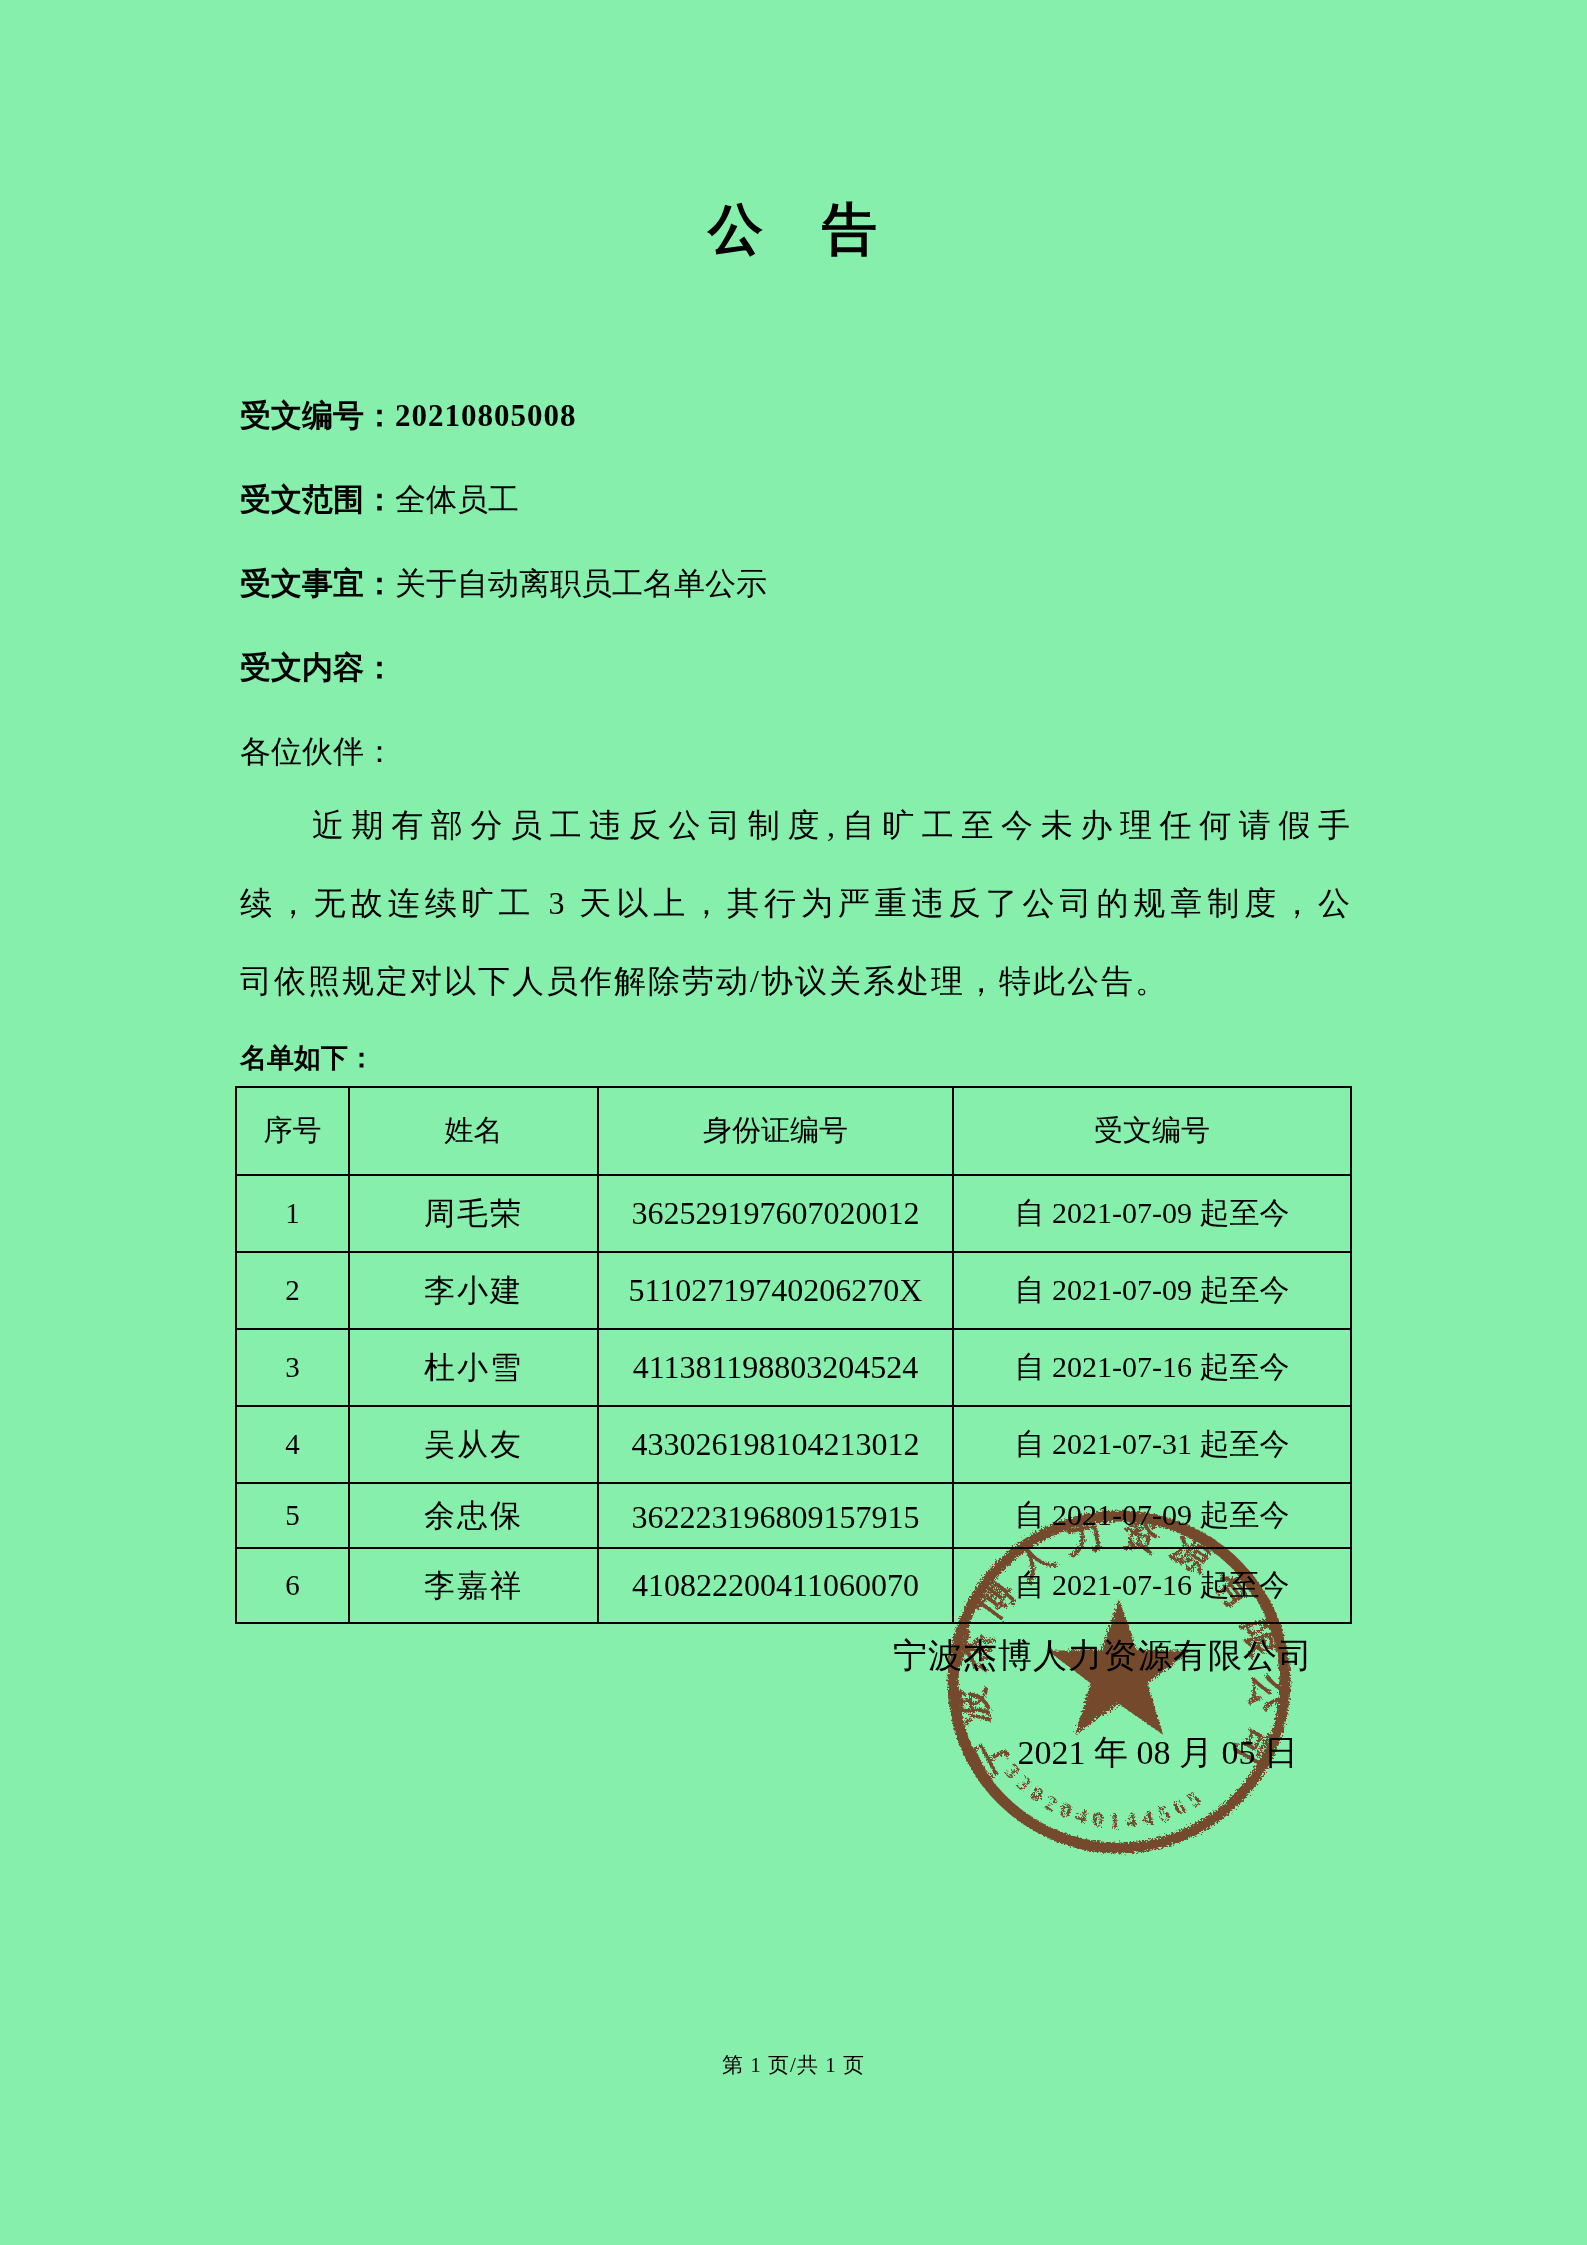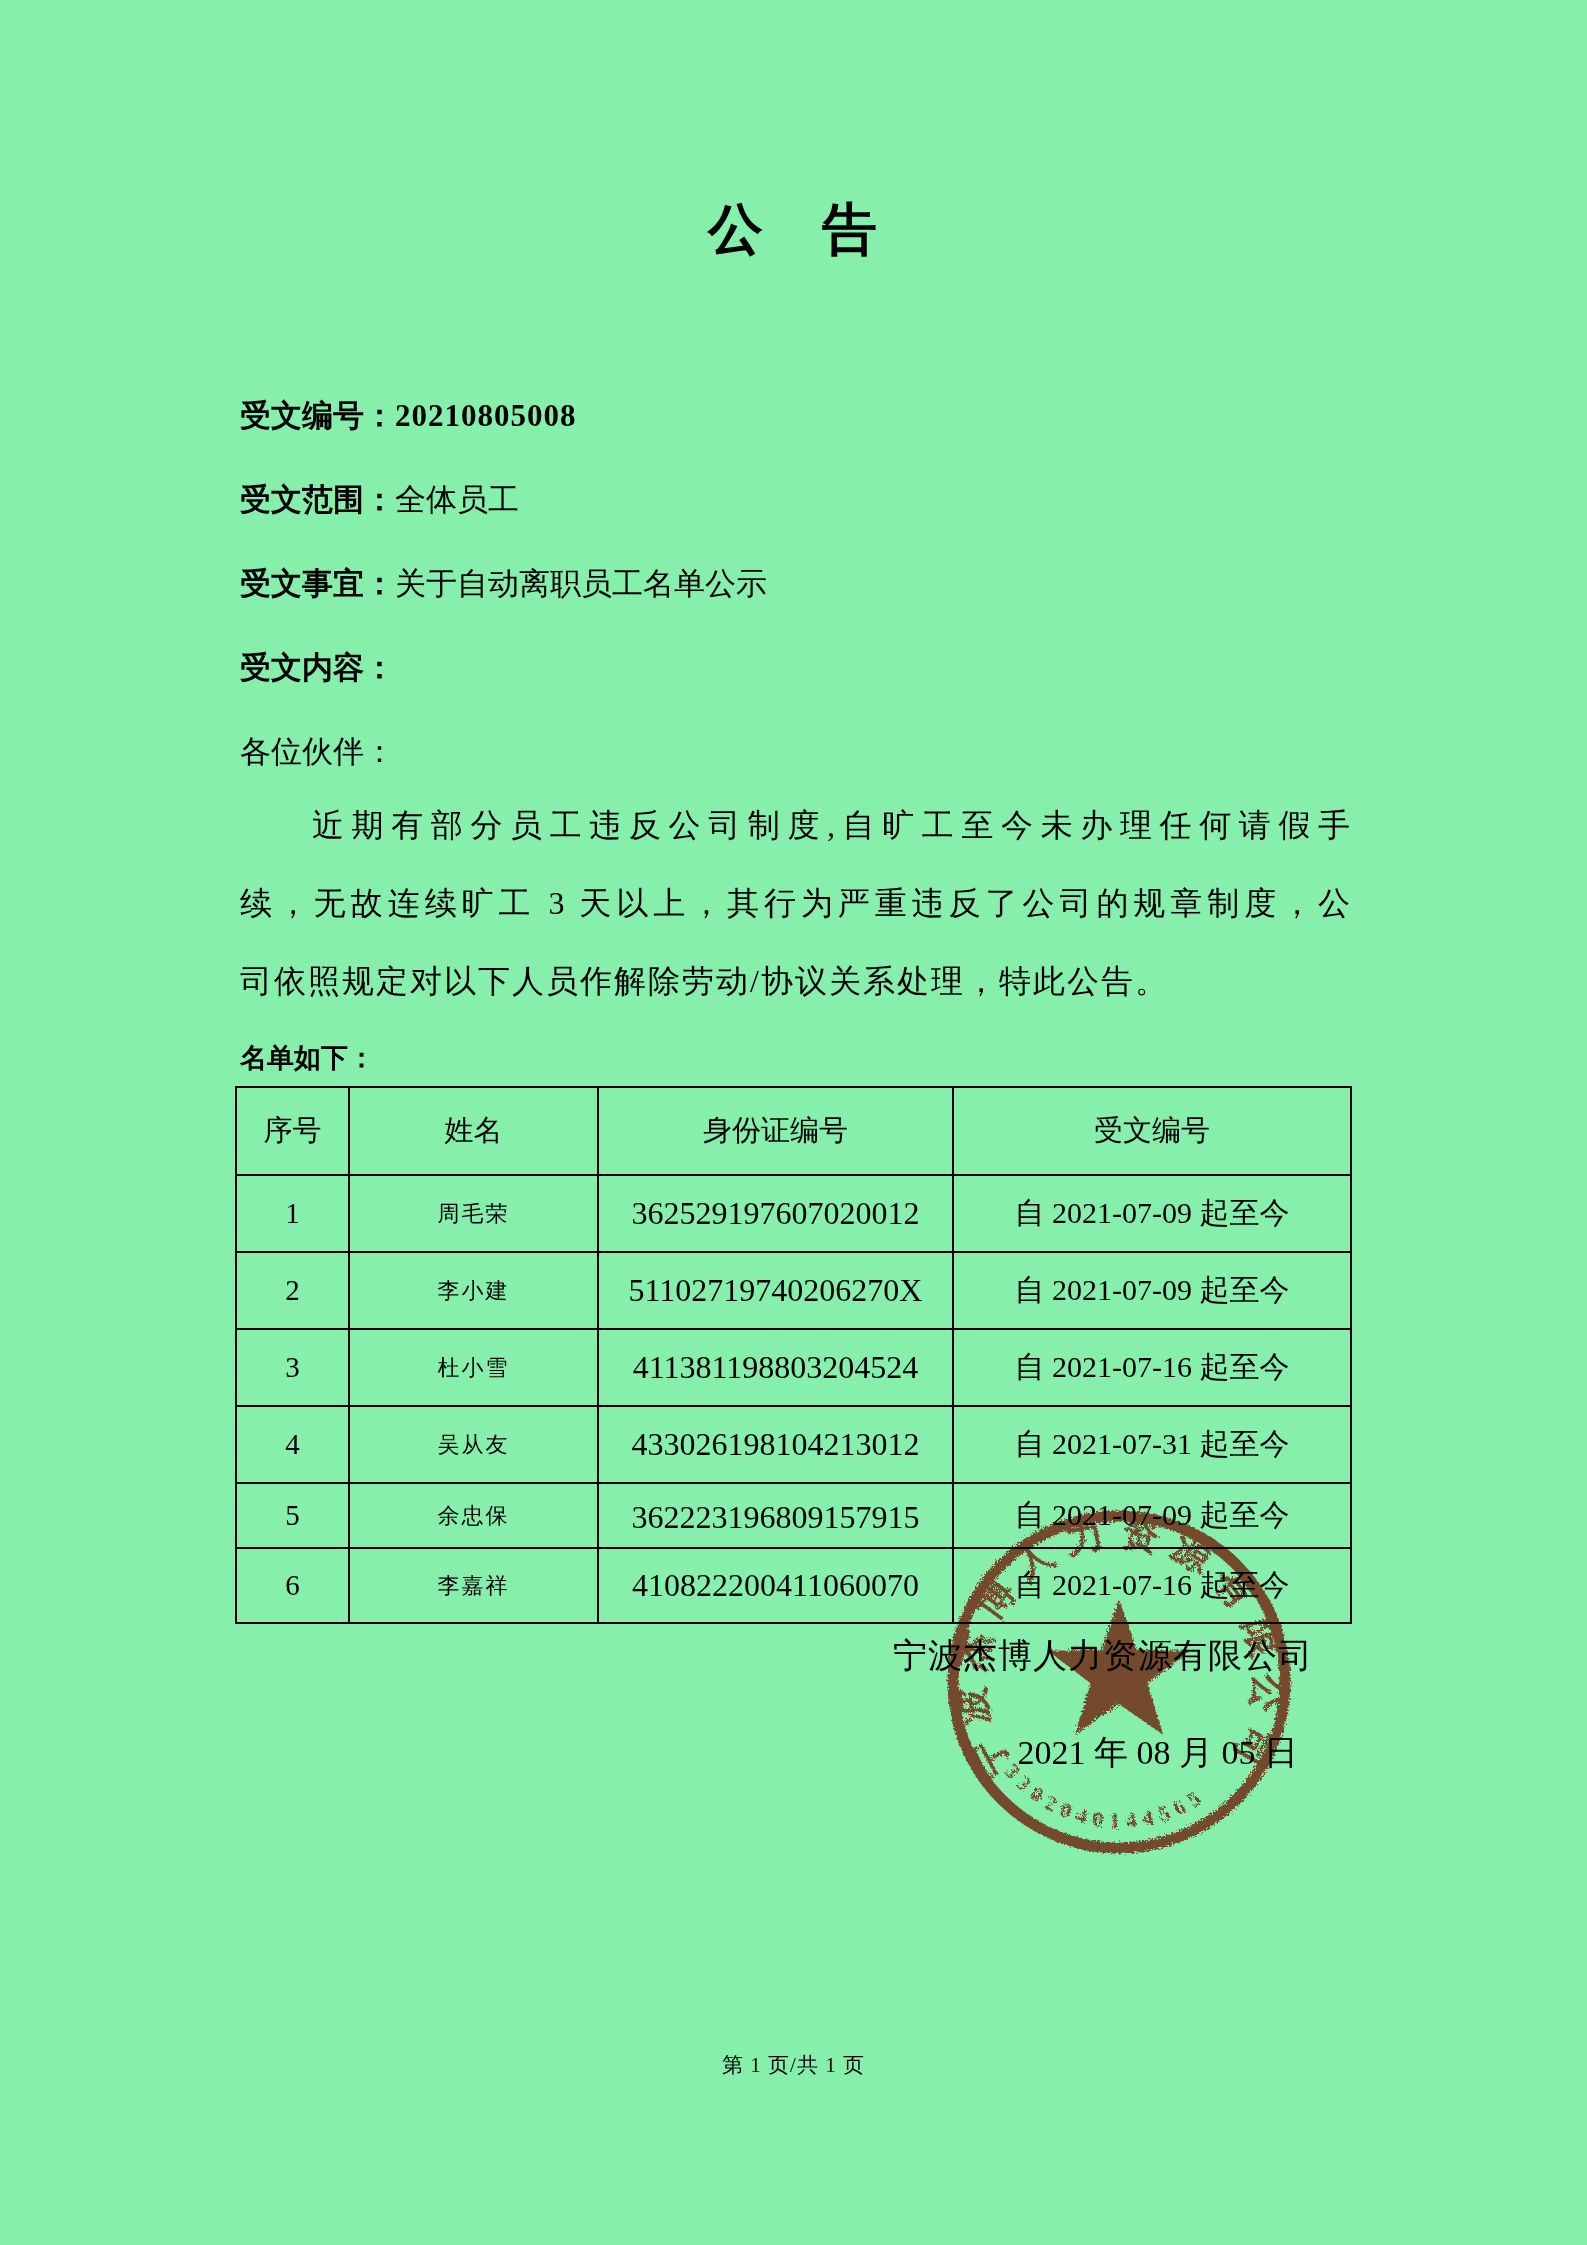--- a/index.html
+++ b/index.html
@@ -40,21 +40,21 @@
   table.roster th, table.roster td {
     border:2px solid #000; text-align:center; vertical-align:middle;
     font-weight:normal; overflow:hidden;margin-top:40px;
   }
   table.roster tr.hdr    { height:88px; }
   table.roster tr.r-std  { height:77px; }
   table.roster tr.r-five { height:65px; }
   table.roster tr.r-six  { height:75px; }
   table.roster th { font-size:29px; }
   td.c-idx  { font-size:29px; }
-  td.c-name { font-size:22px; letter-spacing:2px; }
+  td.c-name { font-size:31px; letter-spacing:2px; }
   td.c-id   { font-size:32px; }
   td.c-date { font-size:30px; }
   td.cell-top { vertical-align:top; line-height:36px; padding-top:2px; }
 
   .signature { margin-top:0; }
   .sig-company {
     height:64px; line-height:64px; font-size:34px;
     text-align:right; padding-right:39px; letter-spacing:1px;
   }
   .sig-date {

